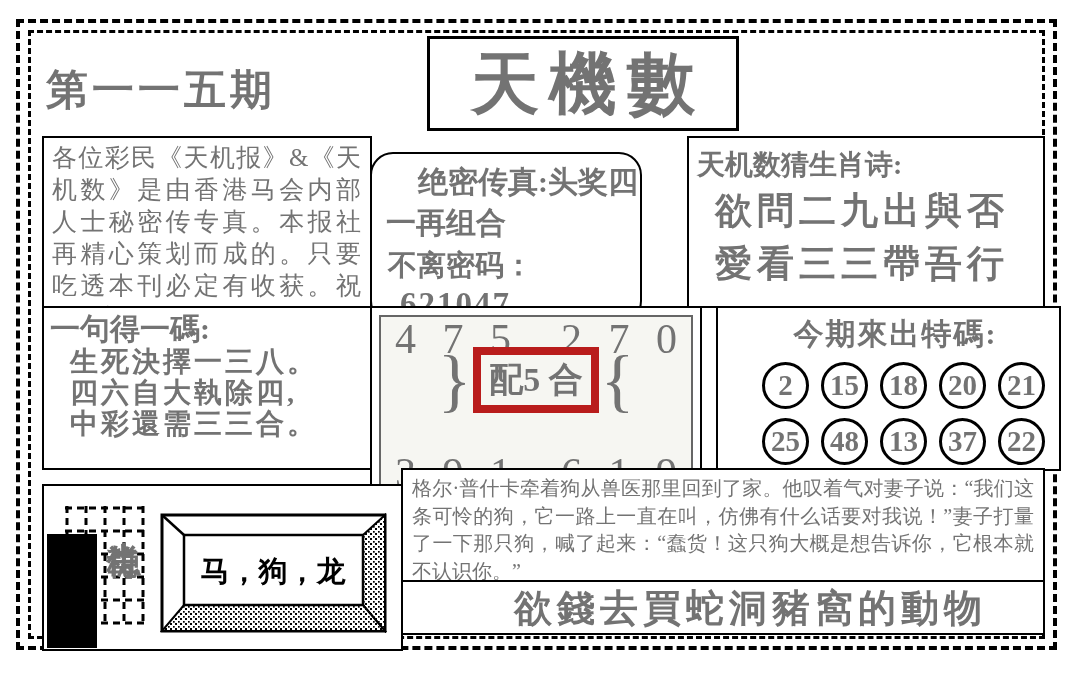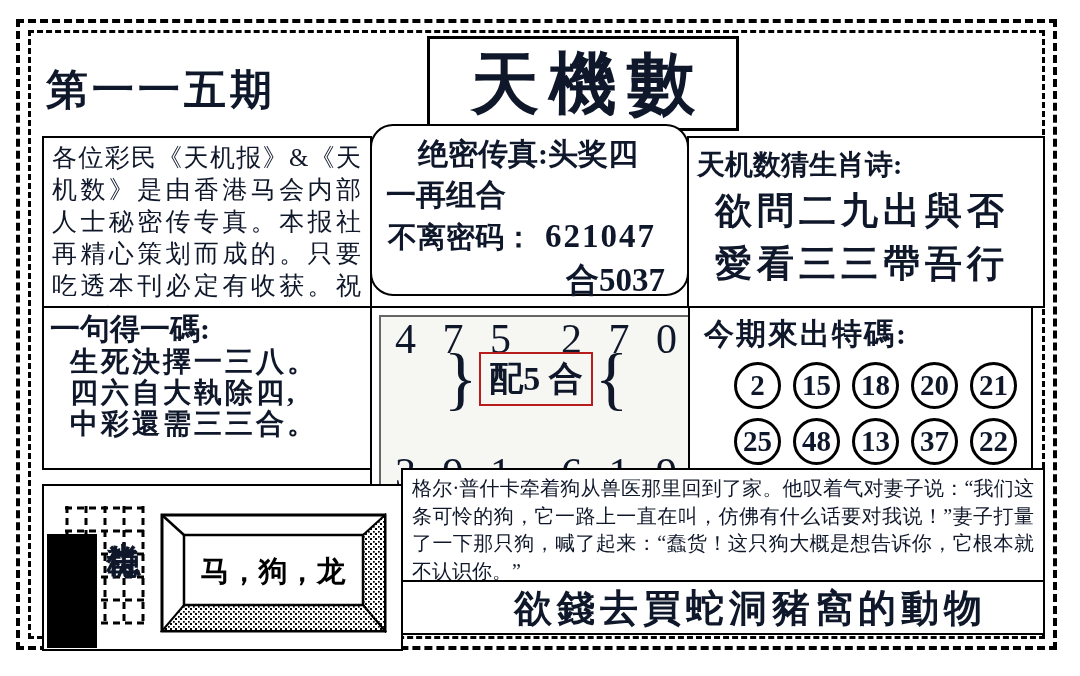--- a/index.html
+++ b/index.html
@@ -1,39 +1,39 @@
 <!DOCTYPE html>
 <html><head>
 <meta charset="utf-8">
 <style>
   * { margin:0; padding:0; box-sizing:border-box; }
   body { background:#888; }
   .page {
     position:relative; width:1080px; height:676px; background:#ffffff;
-    font-family:"Liberation Serif","DejaVu Serif",serif; color:#0f172a;
+    font-family:"Liberation Serif","DejaVu Serif",serif; color:#737373;
     overflow:hidden; margin:0 auto;
   }
   
   .frame-outer { position:absolute; left:16px; top:19px; width:1041px; height:631px; border:4px dashed #000; }
   .frame-inner { position:absolute; left:28px; top:30px; width:1017px; height:609px; border:3px dashed #000; }
 
   
   .issue { position:absolute; left:46px; top:62px; font-size:42px; font-weight:700; letter-spacing:4px; }
   .title-box { position:absolute; left:427px; top:36px; width:312px; height:95px; border:3px solid #000;
     display:flex; align-items:flex-start; justify-content:center; }
   .title-box span { font-size:68px; font-weight:900; letter-spacing:10px; padding-left:10px; }
 
   
   .cell { position:absolute; border:2px solid #000; background:#fff; }
   .cellA { left:42px;  top:136px; width:330px; height:172px; }
-  .cellB { left:370px; top:124px; width:319px; height:172px;border-radius:23px; }
+  .cellB { left:370px; top:152px; width:272px; height:172px;border-radius:23px; }
   .cellC { left:687px; top:136px; width:358px; height:172px; }
   .cellD { left:42px;  top:306px; width:330px; height:164px; }
   .cellE { left:370px; top:306px; width:332px; height:204px; }
-  .cellF { left:688px; top:306px; width:345px; height:165px; }
+  .cellF { left:716px; top:306px; width:345px; height:165px;text-align:center; }
   .cellG { left:42px;  top:468px; width:361px; height:167px;margin-top:16px; }
   .cellH { left:401px; top:468px; width:644px; height:114px; }
   .cellI { left:401px; top:580px; width:644px; height:55px; }
 
   .cellA p { margin:4px 8px; font-size:25px; line-height:32px; text-align:justify; letter-spacing:1px; }
 
   .cellB { font-weight:600; }
   .b1 { margin:8px 0 0 46px; font-size:30px; }
   .b2 { margin:0 0 0 14px;  font-size:30px; }
   .b3 { margin:2px 0 0 16px; font-size:29px; }
@@ -47,21 +47,21 @@
   .d-line  { margin-left:26px; font-size:28px; font-weight:700; letter-spacing:3px; line-height:31px; }
 
   .e-inner { position:absolute; left:7px; top:7px; right:7px; bottom:7px; border:2px solid #666; background:#f6f6f2; }
   .e-num { position:absolute; font-size:42px; letter-spacing:8px; }
   .e-tl { left:14px; top:-2px; }
   .e-tr { right:6px; top:-2px; }
   .e-bl { left:14px; bottom:2px; }
   .e-br { right:6px; bottom:2px; }
   .e-center { position:absolute; left:0; right:0; top:30px; display:flex; justify-content:center; align-items:center; }
   .brace { font-size:70px; line-height:0.9; font-weight:400; }
-  .match-box { border:2px solid #b91c1c; font-size:34px; font-weight:700; padding:2px 8px; margin:0 2px; background:#f6f6f2; }
+  .match-box { border:8px solid #b91c1c; font-size:34px; font-weight:700; padding:2px 8px; margin:0 2px; background:#f6f6f2; }
 
   .f-title { margin:6px 0 0 14px; font-size:30px; font-weight:700; letter-spacing:2px; }
   .f-row { display:flex; gap:12px; margin-left:44px; }
   .f-row1 { margin-top:7px; }
   .f-row2 { margin-top:9px; }
   .circle { width:47px; height:47px; border:3px solid #000; border-radius:50%;
     display:flex; align-items:center; justify-content:center; font-size:29px; font-weight:600; flex:0 0 auto; }
 
   .grid-svg { position:absolute; left:21px; top:20px; }
   .ink-block { position:absolute; left:3px; top:48px; width:50px; height:114px; background:#000; }

